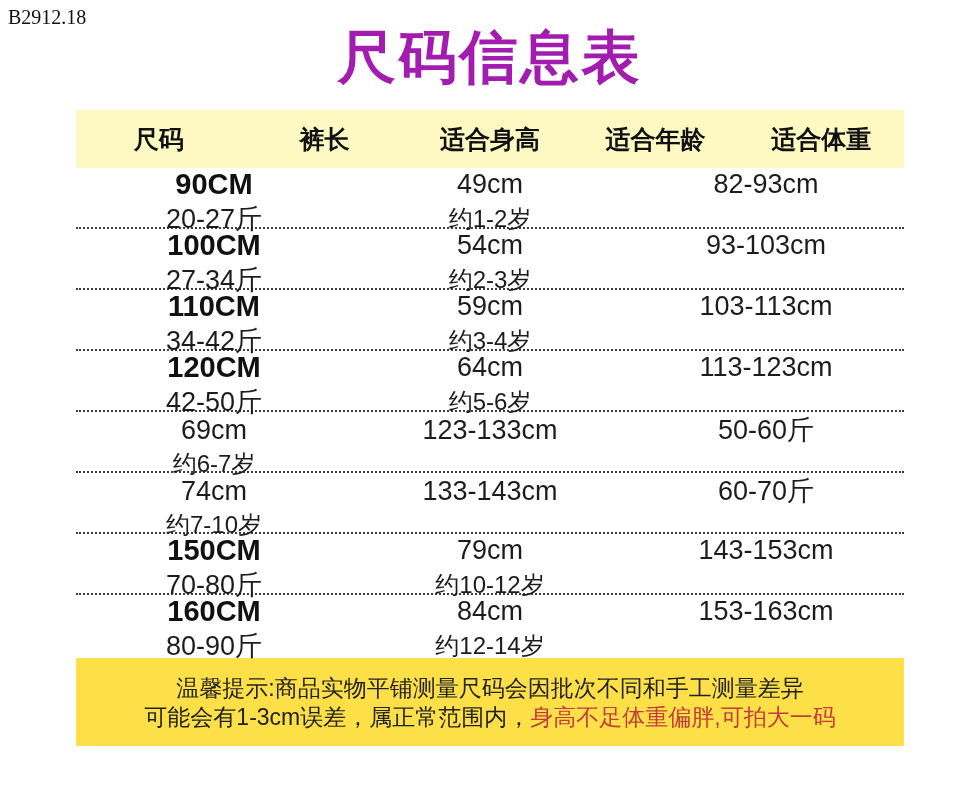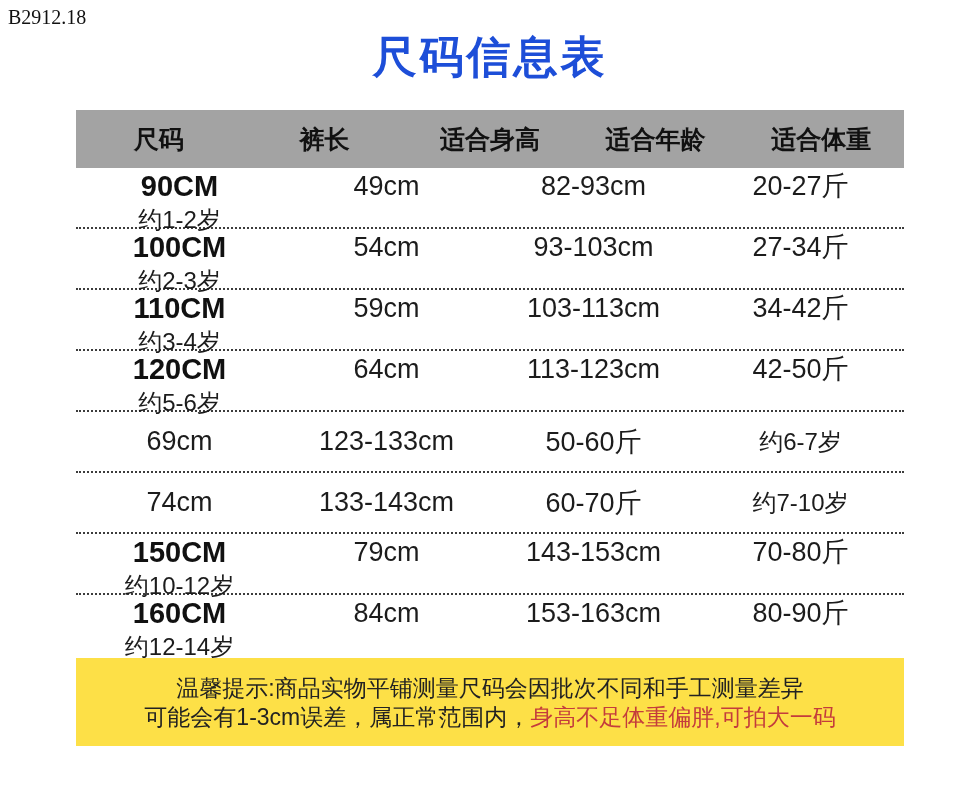--- a/index.html
+++ b/index.html
@@ -19,43 +19,43 @@
     position: absolute;
     top: 6px;
     left: 8px;
     font-family: "Liberation Serif", "DejaVu Serif", serif;
     font-size: 20px;
     color: #111111;
   }
   .page-title {
     margin: 30px 0 0 0;
     text-align: center;
-    font-size: 44px;
+    font-size: 58px;
     font-weight: 600;
     letter-spacing: 3px;
-    color: #1d4ed8;
+    color: #a21caf;
     line-height: 54px;
   }
   .size-table {
     width: 828px;
     margin: 26px auto 0 auto;
   }
   .thead {
     display: grid;
     grid-template-columns: repeat(5, 1fr);
-    background: #a3a3a3;
+    background: #fef9c3;
     height: 58px;
     align-items: center;
     text-align: center;
     font-weight: 700;
     font-size: 25px;
   }
   .trow {
     display: grid;
-    grid-template-columns: repeat(4, 1fr);
+    grid-template-columns: repeat(3, 1fr);
     height: 61px;
     box-sizing: border-box;
     align-items: center;
     text-align: center;
     font-size: 27px;
     color: #1c1c1c;
   }
   .trow:not(:last-child) {
     border-bottom: 2px dotted #3c3c3c;
   }

